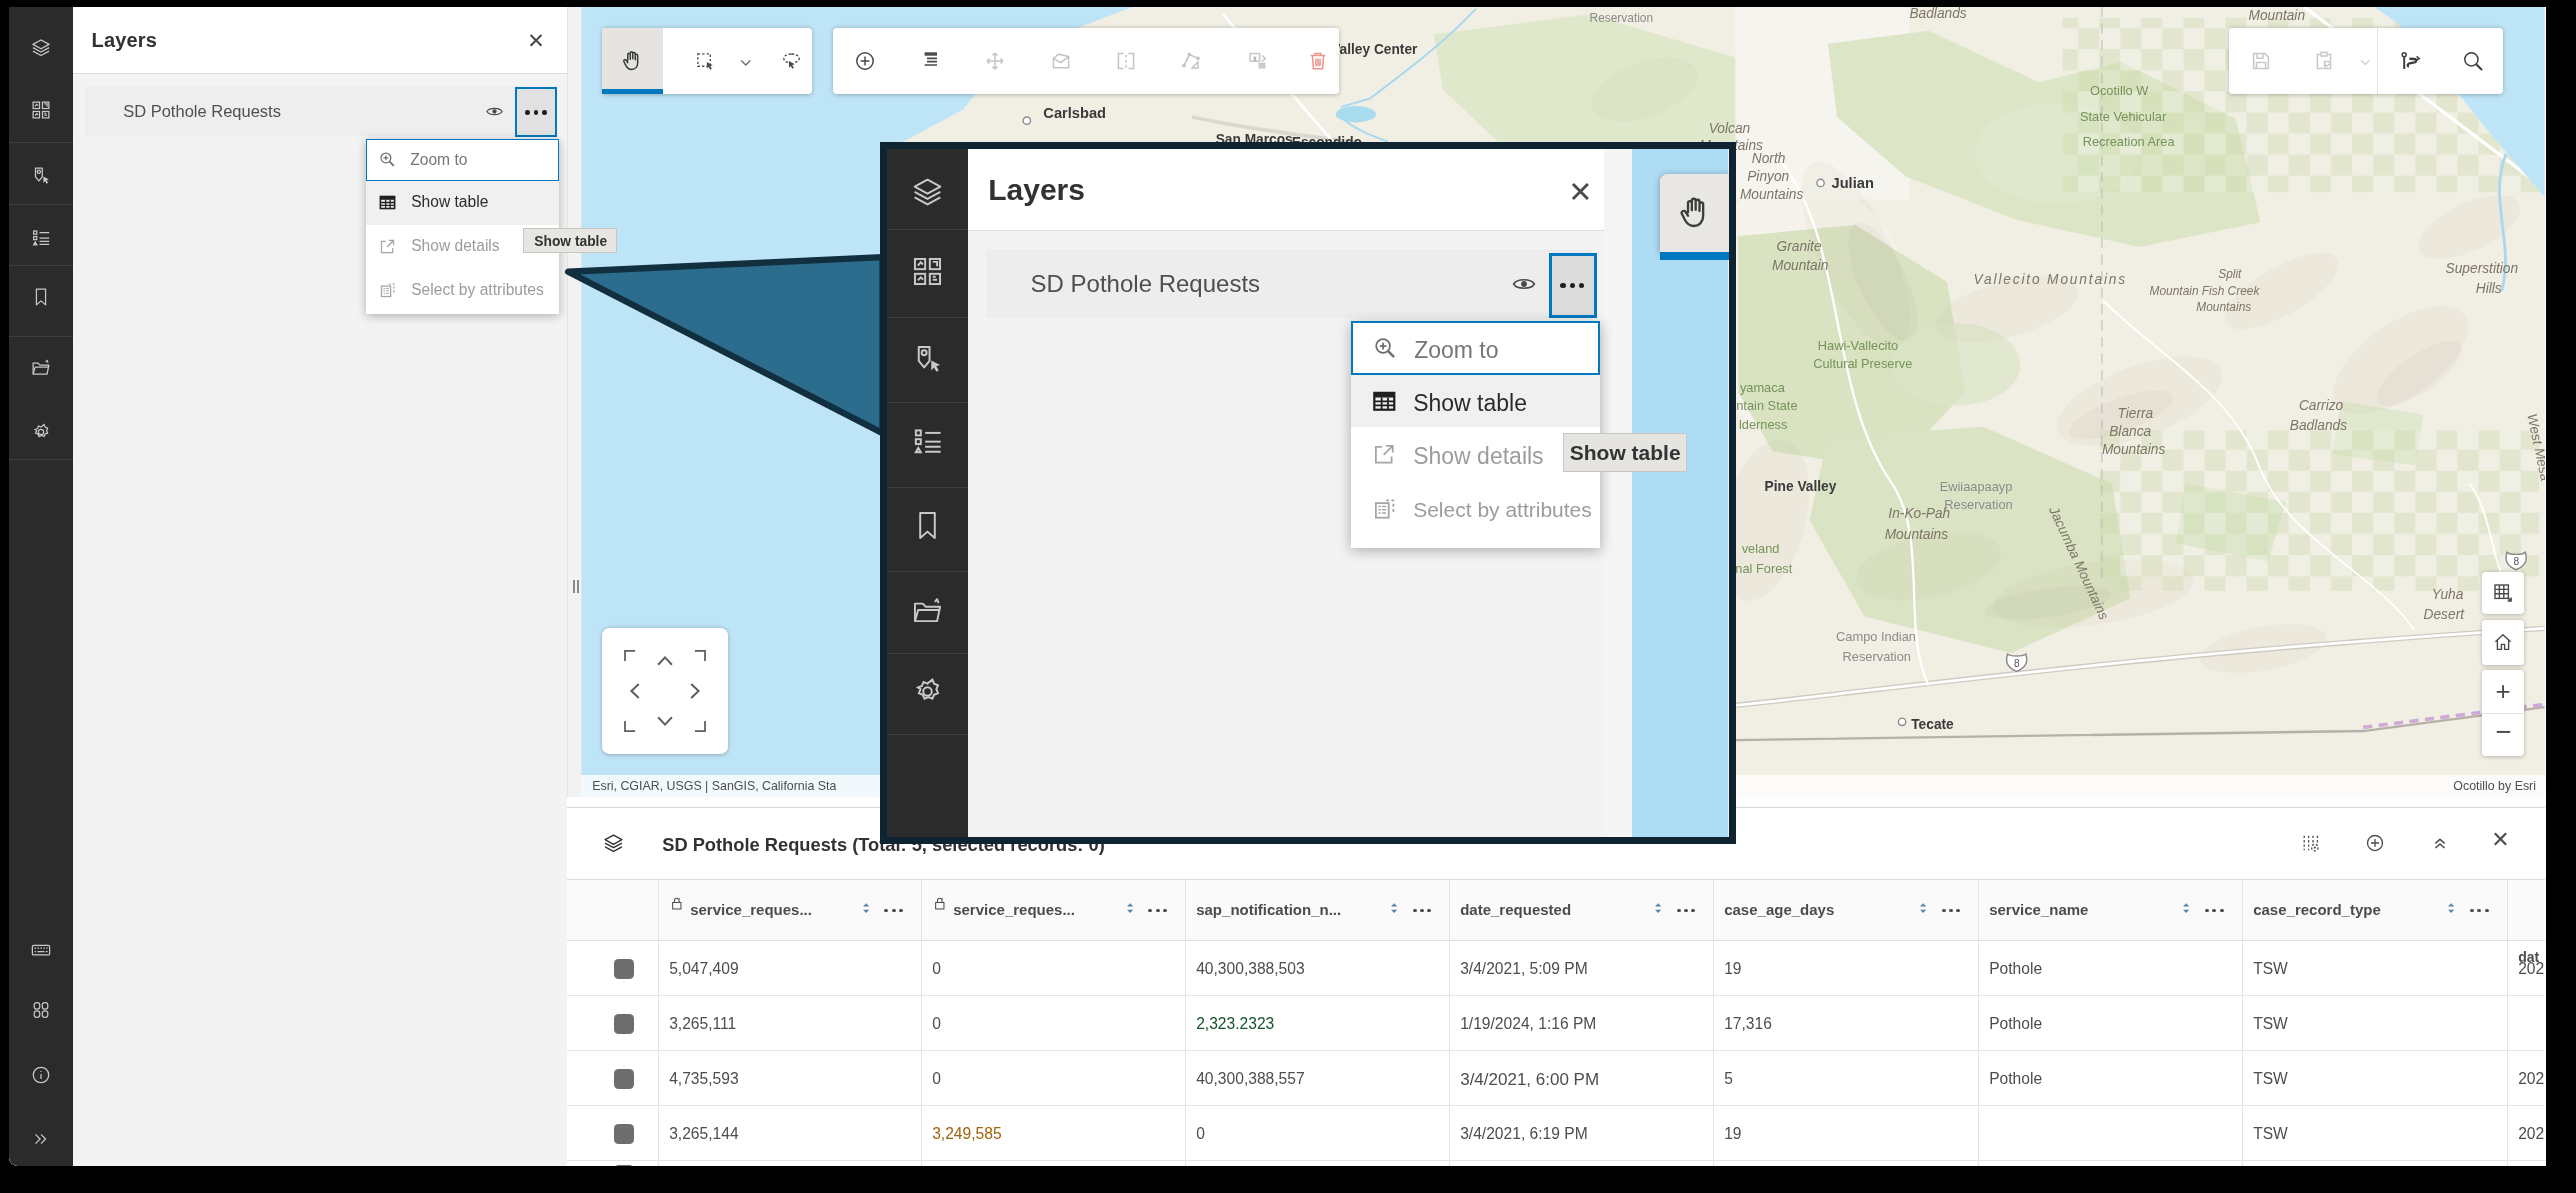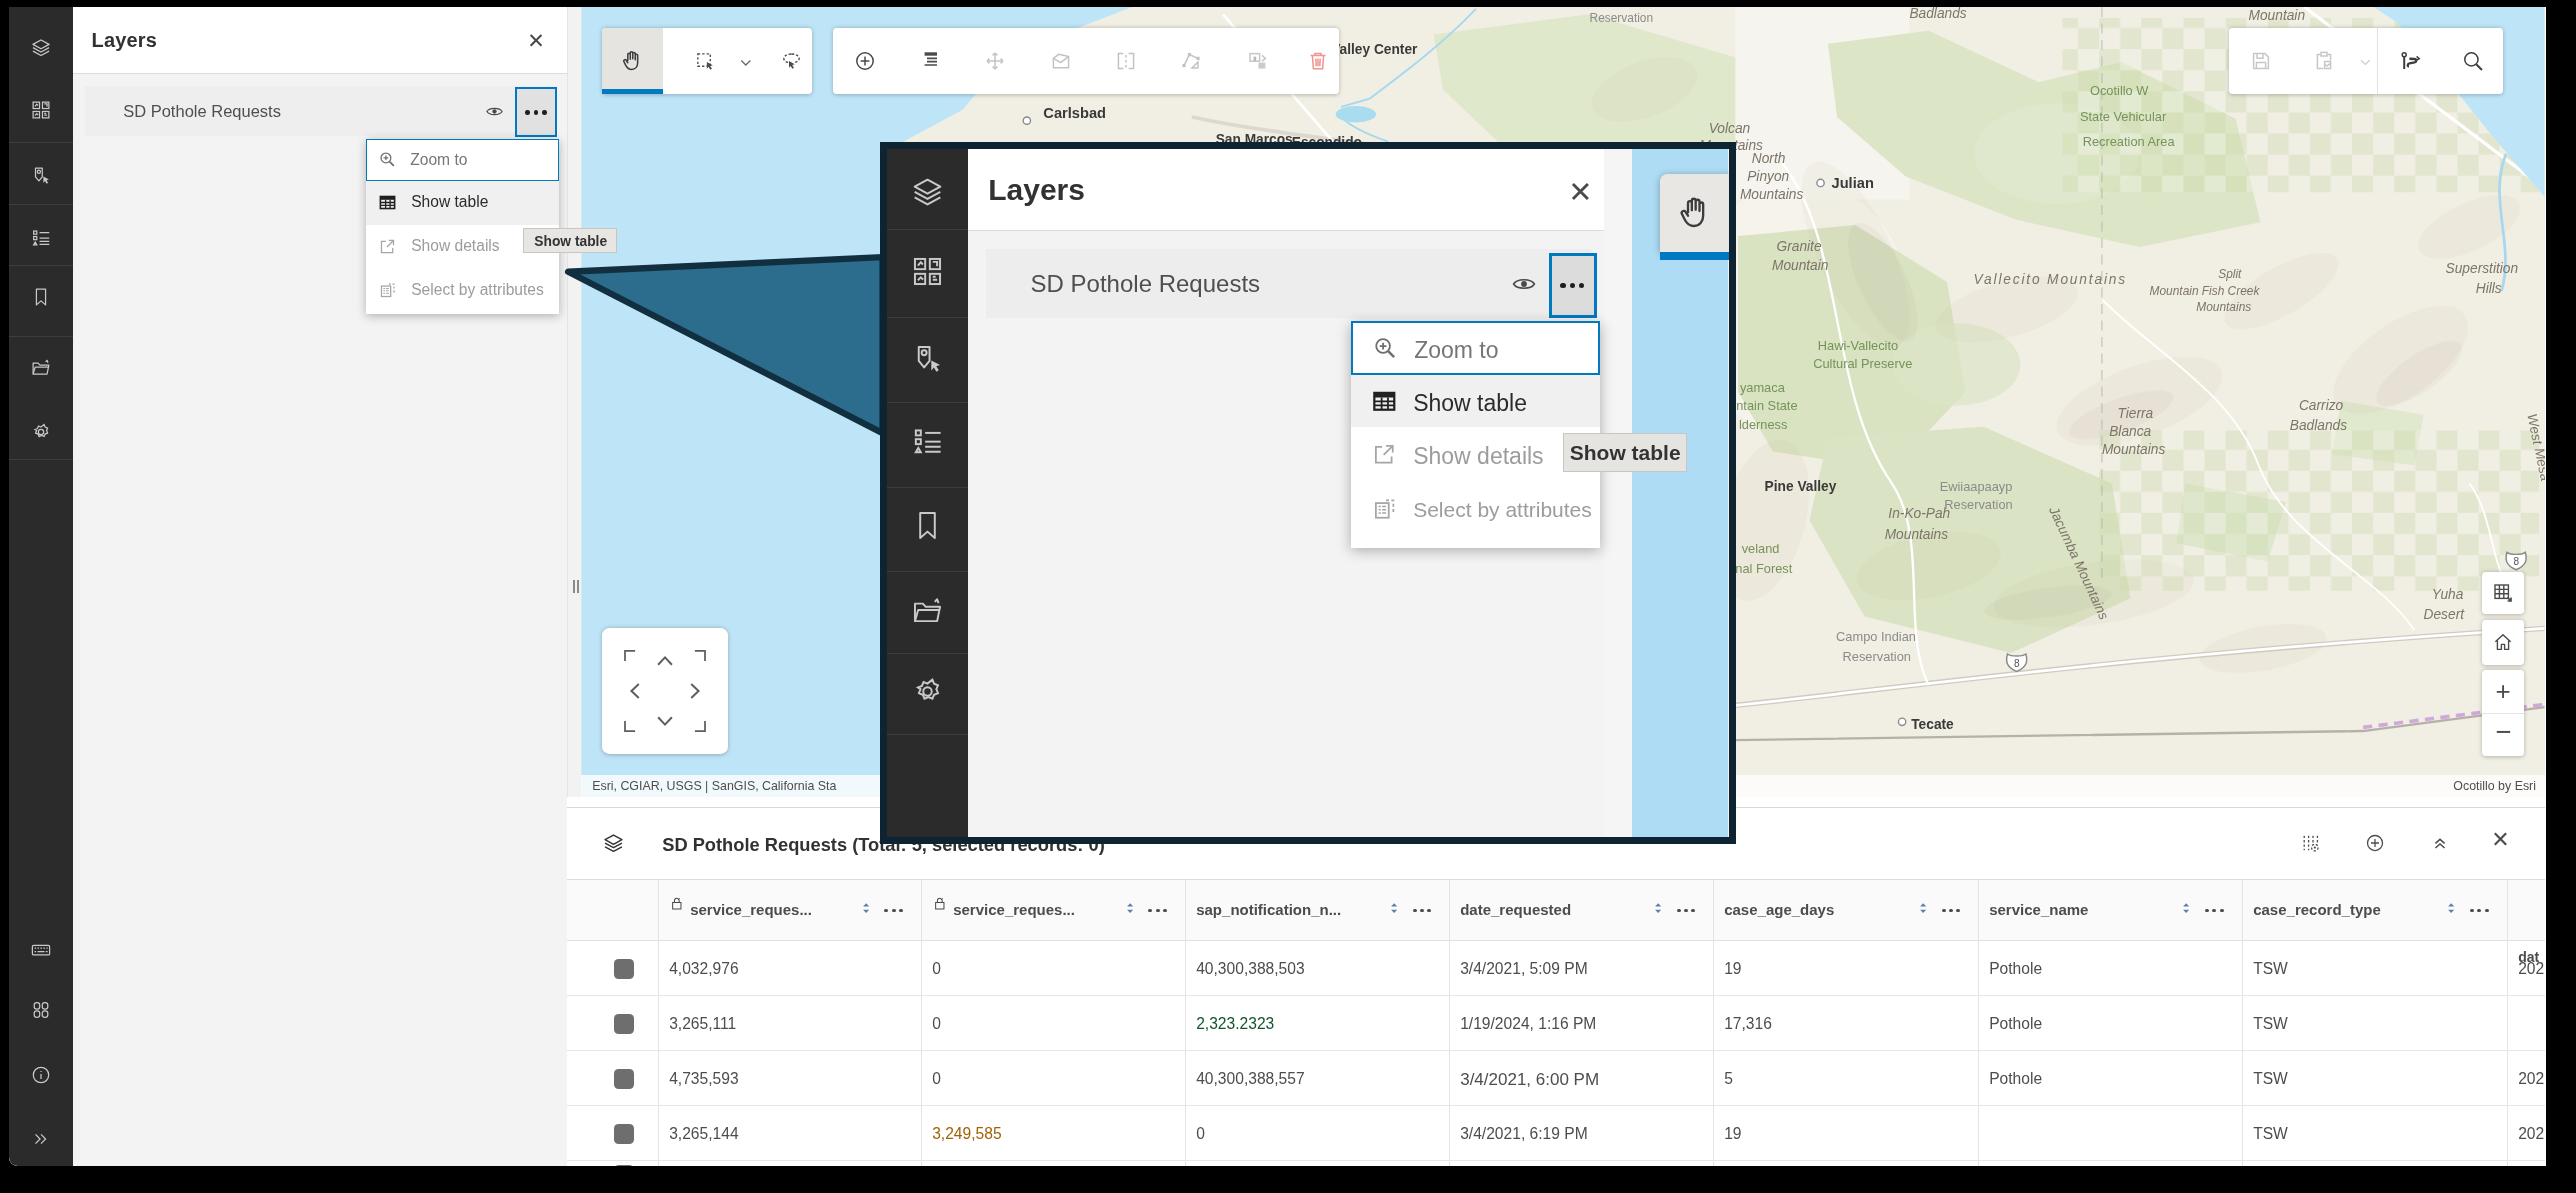--- a/index.html
+++ b/index.html
@@ -422,21 +422,21 @@
           <use href="#i-sort"></use>
         </svg>
         <div class="abs" style="left:1903px;top:28.4px;width:3.7px;height:3.7px;border-radius:50%;background:#4c4c4c"></div>
         <div class="abs" style="left:1910px;top:28.4px;width:3.7px;height:3.7px;border-radius:50%;background:#4c4c4c"></div>
         <div class="abs" style="left:1918px;top:28.4px;width:3.7px;height:3.7px;border-radius:50%;background:#4c4c4c"></div>
         <span class="abs" style="left:1951px;top:21px;font-size:14px;font-weight:600;color:#4c4c4c;margin-top:48px;">dat</span>
       </div>
     <div class="abs" id="trows" style="left:0;top:133px;width:1978px;height:227px;overflow:hidden;">
         <div class="abs" style="left:0;top:0px;width:1978px;height:55px;border-bottom:0.9px solid #e6e6e6;">
           <div class="abs" style="left:47px;top:17.4px;width:20px;height:20px;background:#6e6e6e;border-radius:4.6px;"></div>
-          <span class="abs" style="left:102px;top:18.3px;font-size:15.6px;color:#4d4d4d;">4,032,976</span>
+          <span class="abs" style="left:102px;top:18.3px;font-size:15.6px;color:#4d4d4d;">5,047,409</span>
           <span class="abs" style="left:365px;top:18.3px;font-size:15.6px;color:#4d4d4d;">0</span>
           <span class="abs" style="left:629px;top:18.3px;font-size:15.6px;color:#4d4d4d;">40,300,388,503</span>
           <span class="abs" style="left:893px;top:18.3px;font-size:15.6px;color:#4d4d4d;">3/4/2021, 5:09 PM</span>
           <span class="abs" style="left:1157px;top:18.3px;font-size:15.6px;color:#4d4d4d;">19</span>
           <span class="abs" style="left:1422px;top:18.3px;font-size:15.6px;color:#4d4d4d;">Pothole</span>
           <span class="abs" style="left:1686px;top:18.3px;font-size:15.6px;color:#4d4d4d;">TSW</span>
           <span class="abs" style="left:1951px;top:18.3px;font-size:15.6px;color:#4d4d4d;">202</span>
         </div>
         <div class="abs" style="left:0;top:55px;width:1978px;height:55px;border-bottom:0.9px solid #e6e6e6;">
           <div class="abs" style="left:47px;top:17.4px;width:20px;height:20px;background:#6e6e6e;border-radius:4.6px;"></div>

